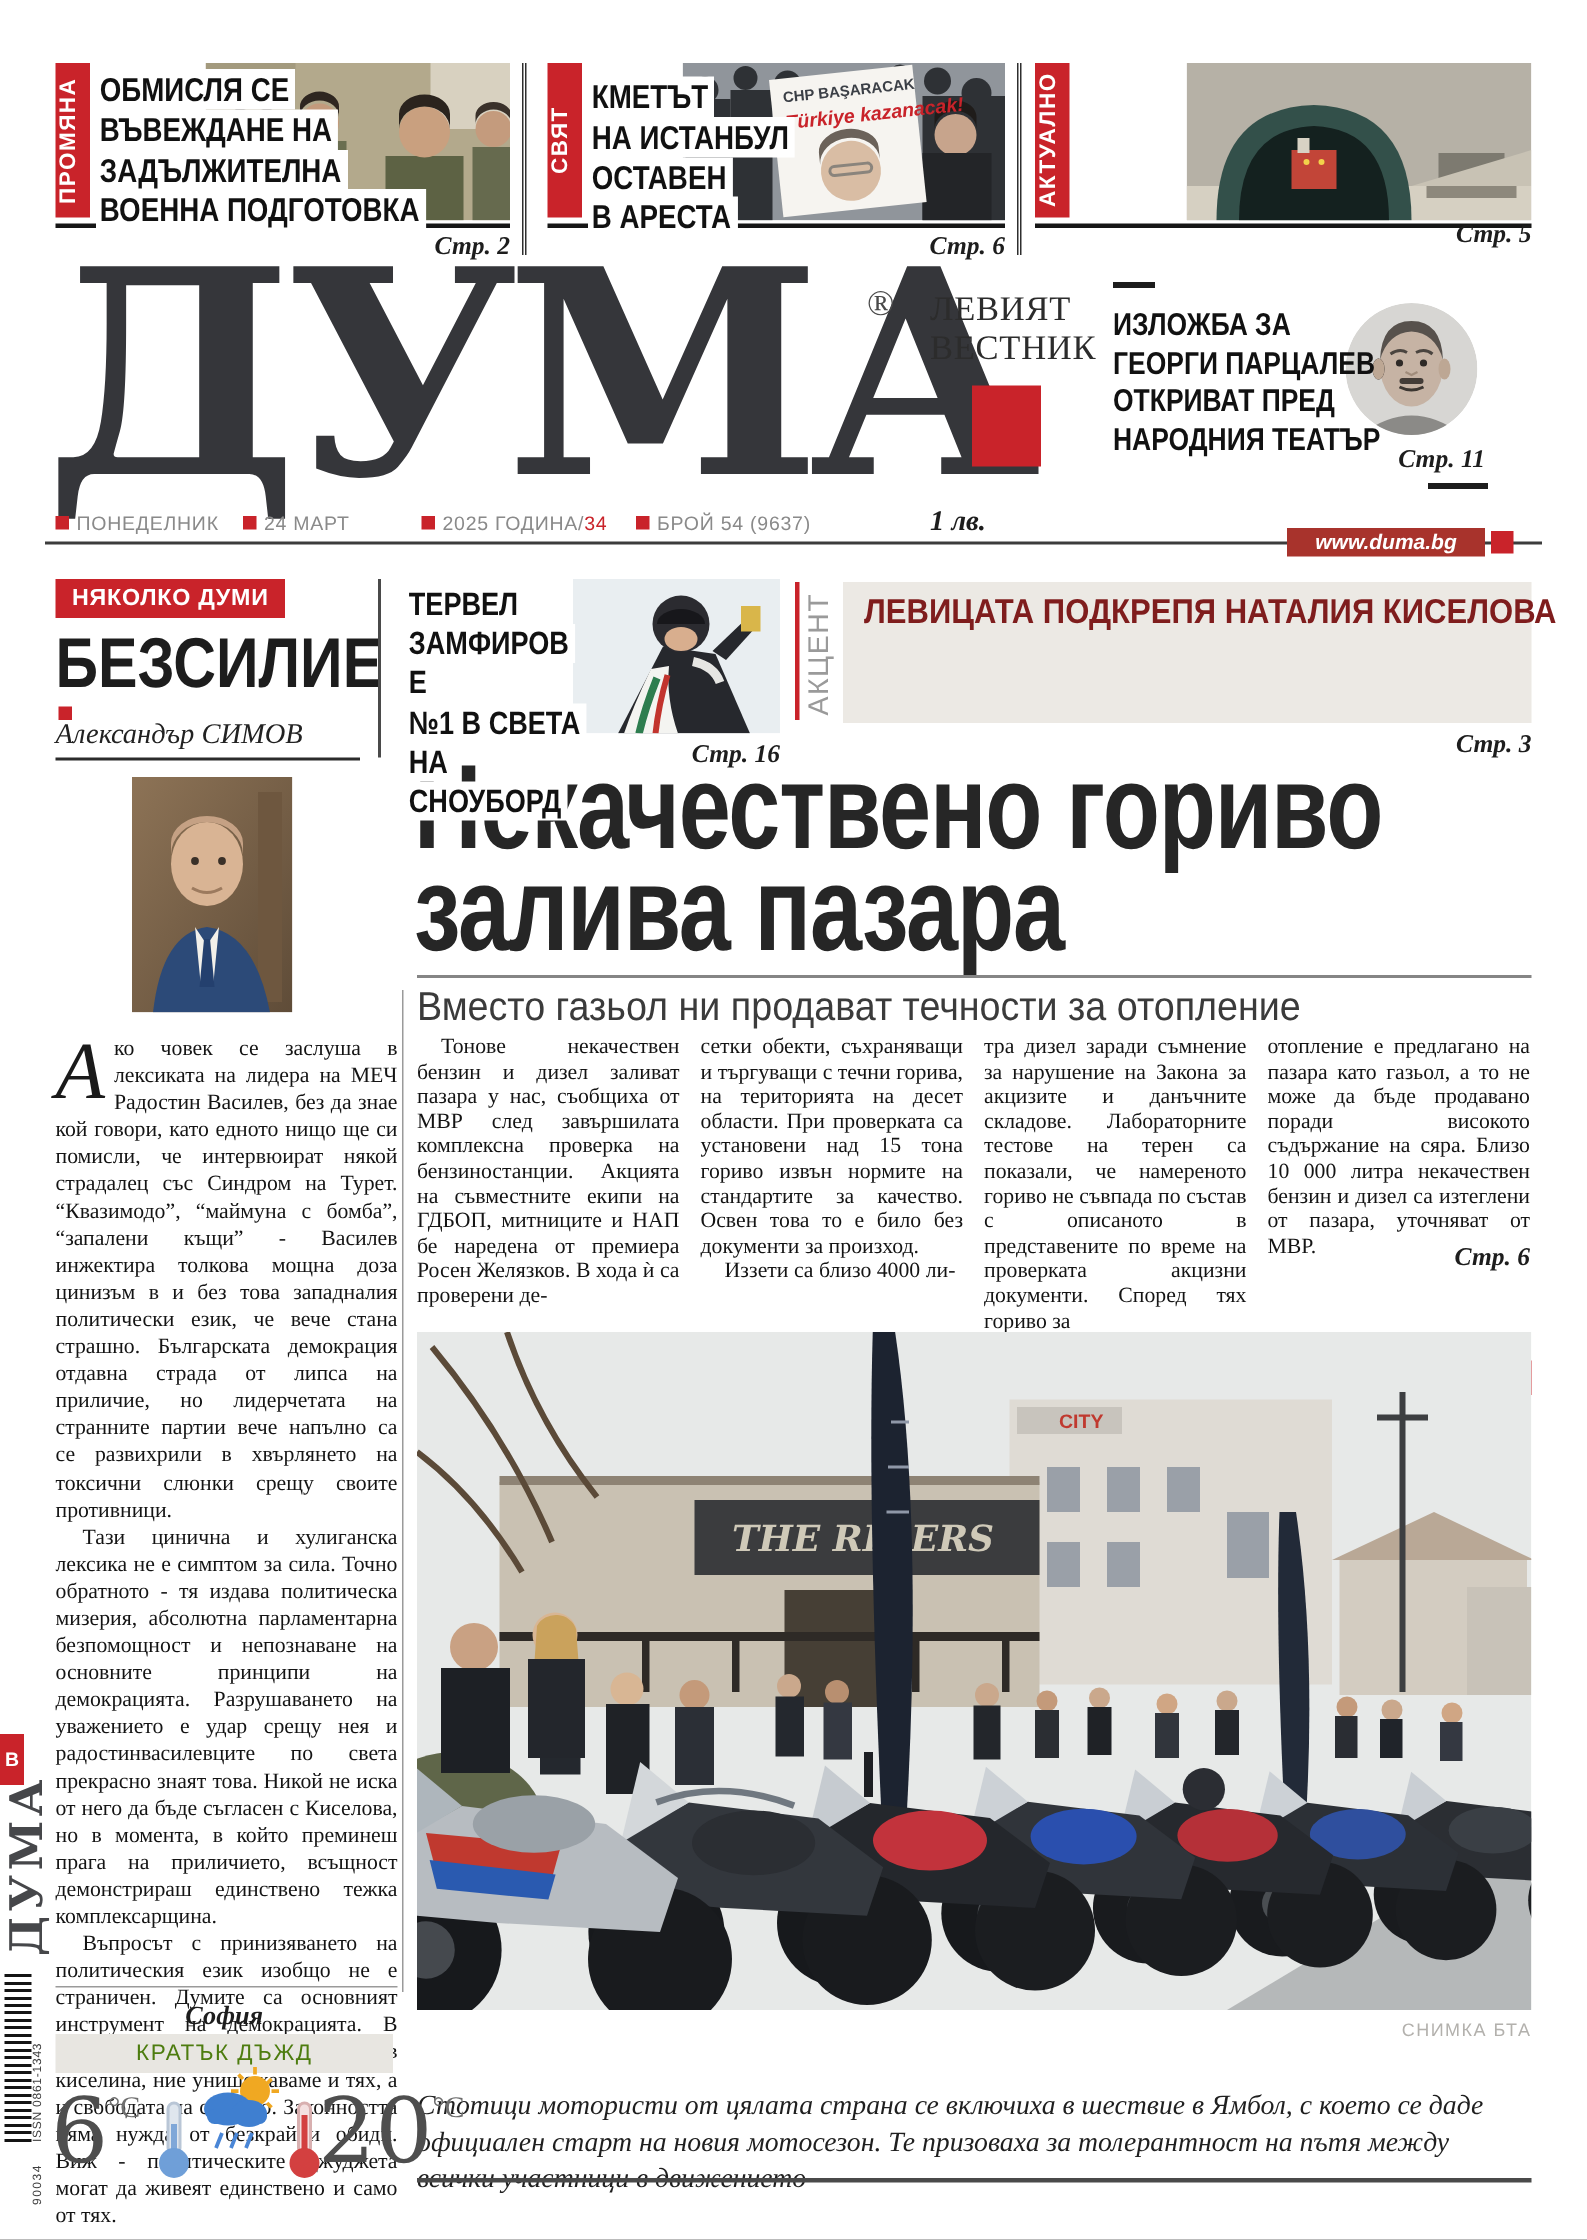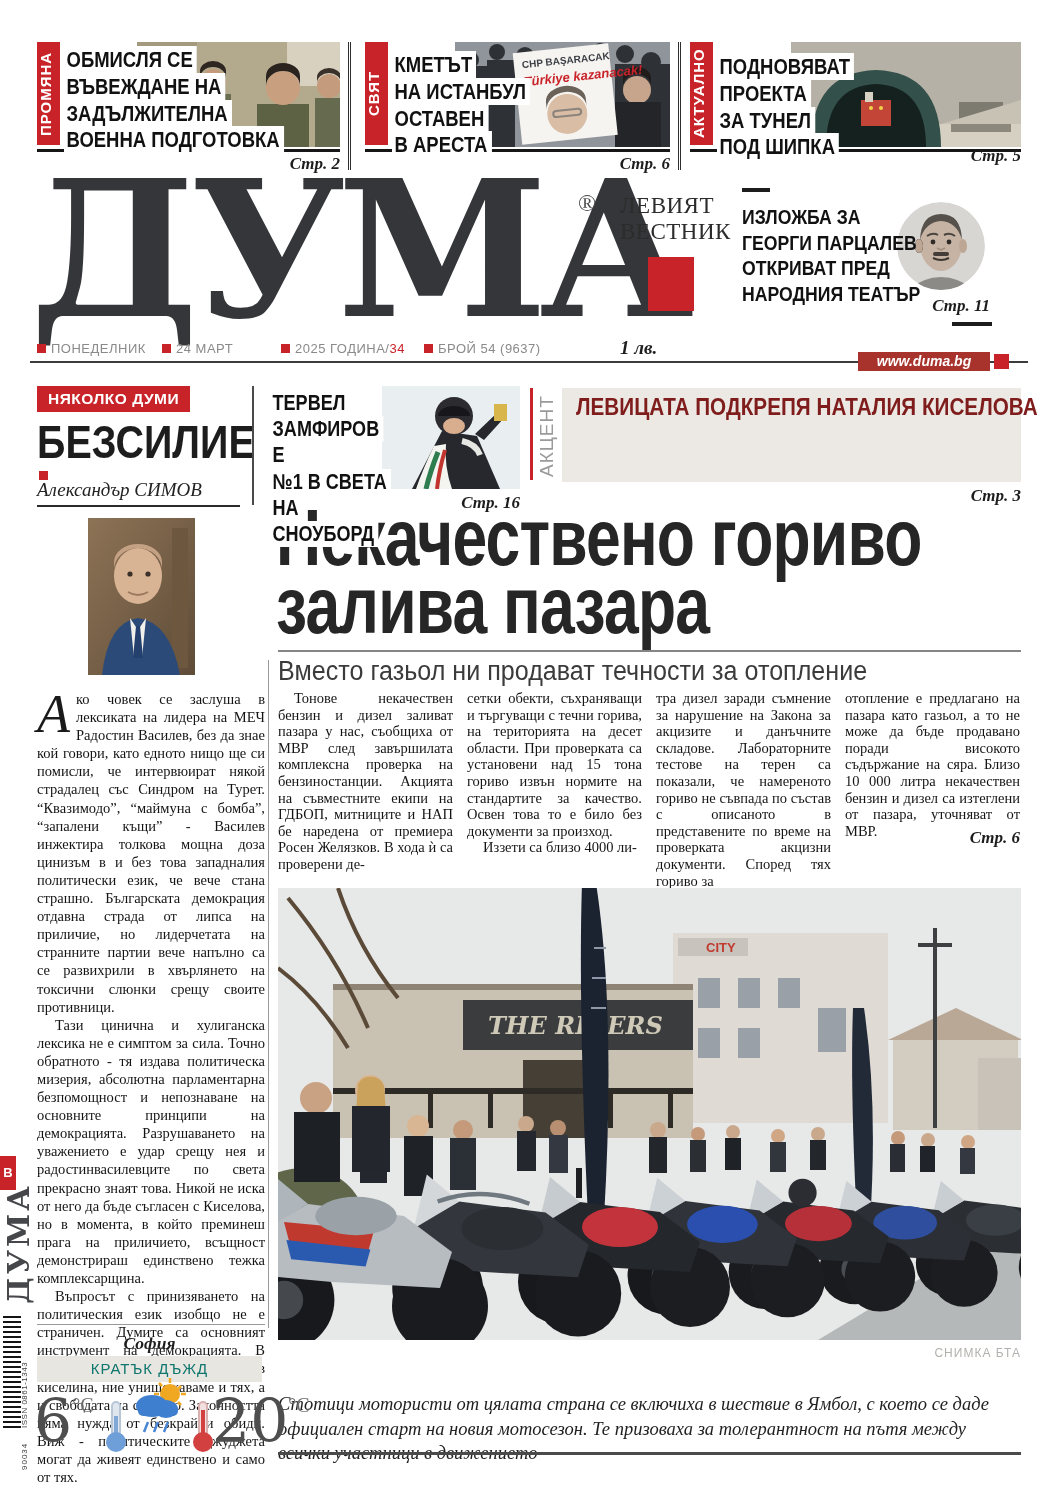--- a/index.html
+++ b/index.html
@@ -118,24 +118,20 @@
         <rect x="70" y="58" width="30" height="26" fill="#c24538"></rect>
           <rect x="74" y="50" width="8" height="10" fill="#d8d2c4"></rect>
         <circle cx="80" cy="66" r="2" fill="#f2d24a"></circle>
           <circle cx="90" cy="66" r="2" fill="#f2d24a"></circle>
         <rect x="168" y="60" width="44" height="26" fill="#7d7a70"></rect>
           <rect x="160" y="82" width="60" height="8" fill="#8d887c"></rect>
         <path d="M150 82 L230 58 L230 82 Z" fill="#c8c2b4"></path>
       </svg>
     </div>
     <div class="abs tag-vert" style="left:0;top:0;width:23px;height:103px;"><span>АКТУАЛНО</span></div>
-    <div class="abs teaser-title" style="left:27px;top:12px;width:270px;"><span class="cond"><span class="hlbg ml">ПОДНОВЯВАТ
-ПРОЕКТА
-ЗА ТУНЕЛ
-ПОД ШИПКА</span></span></div>
     <div class="abs tline" style="left:0;top:107px;width:331px;"></div>
     <div class="abs pageref" style="left:231px;top:104px;width:100px;">Стр. 5</div>
   </div>
 
   <div class="abs" style="left:30px;top:155px;font-family:'DejaVu Serif',serif;font-weight:bold;font-size:190px;line-height:1;letter-spacing:-8px;color:#35363a;">ДУМА</div>
   <div class="abs" style="left:578px;top:190px;font-size:24px;color:#4a4a4a;">®</div>
   <div class="abs ml" style="left:620px;top:193px;font-size:23px;line-height:1.15;color:#2c2c2c;letter-spacing:.5px;">ЛЕВИЯТ
 ВЕСТНИК</div>
   <div class="abs" style="left:648px;top:257px;width:46px;height:54px;background:#c9232a;"></div>
 
@@ -418,21 +414,21 @@
   </div>
   <div class="abs bodytext" style="left:37px;top:690px;width:228px;">
     <p class="nin"><span class="dropcap">А</span><span>ко човек се заслуша в лексиката на лидера на МЕЧ Радостин Василев, без да знае кой говори, като едното нищо ще си помисли, че интервюират някой страдалец със Синдром на Турет. “Квазимодо”, “маймуна с бомба”, “запалени къщи” - Василев инжектира толкова мощна доза цинизъм в и без това западналия политически език, че вече стана страшно. Българската демокрация отдавна страда от липса на приличие, но лидерчетата на странните партии вече напълно са се развихрили в хвърлянето на токсични слюнки срещу своите противници.</span></p>
     <p>Тази цинична и хулиганска лексика не е симптом за сила. Точно обратното - тя издава политическа мизерия, абсолютна парламентарна безпомощност и непознаване на основните принципи на демокрацията. Разрушаването на уважението е удар срещу нея и радостинвасилевците по света прекрасно знаят това. Никой не иска от него да бъде съгласен с Киселова, но в момента, в който преминеш прага на приличието, всъщност демонстрираш единствено тежка комплексарщина.</p>
     <p>Въпросът с принизяването на политическия език изобщо не е страничен. Думите са основният инструмент на демокрацията. В момента, в който ги потопим в киселина, ние унищожаваме и тях, а и свободата на словото. Законността няма нужда от безкрайни обиди. Виж - политическите джуджета могат да живеят единствено и само от тях.</p>
   </div>
   <div class="abs" style="left:268px;top:660px;width:1px;height:668px;background:#9a9a9a;"></div>
   <div class="abs" style="left:37px;top:1324px;width:228px;height:1px;background:#9a9a9a;"></div>
 
   <div class="abs" style="left:37px;top:1333px;width:225px;text-align:center;font-weight:bold;font-style:italic;font-size:17.5px;color:#1d1d1d;">София</div>
-  <div class="abs sans" style="left:37px;top:1356px;width:225px;height:26px;background:#e8e6e1;color:#0f766e;font-size:15px;letter-spacing:1px;text-align:center;line-height:26px;">КРАТЪК ДЪЖД</div>
+  <div class="abs sans" style="left:37px;top:1356px;width:225px;height:26px;background:#e8e6e1;color:#4d7c0f;font-size:15px;letter-spacing:1px;text-align:center;line-height:26px;">КРАТЪК ДЪЖД</div>
   <div class="abs" style="left:34px;top:1386px;color:#4e4e4e;">
     <span style="font-size:60px;font-family:'DejaVu Serif',serif;">6</span><span style="font-size:20px;position:relative;top:-30px;color:#6e6e6e;">°C</span>
   </div>
   <div class="abs" style="left:103px;top:1398px;">
     <svg width="26" height="56" viewBox="0 0 26 56">
         <rect x="9" y="4" width="8" height="34" rx="4" fill="#dfe6ee" stroke="#b9c6d6" stroke-width="2"></rect>
         <rect x="11" y="18" width="4" height="22" fill="#7fa7d8"></rect>
         <circle cx="13" cy="44" r="10" fill="#6f9fd8"></circle>
       </svg>
   </div>

